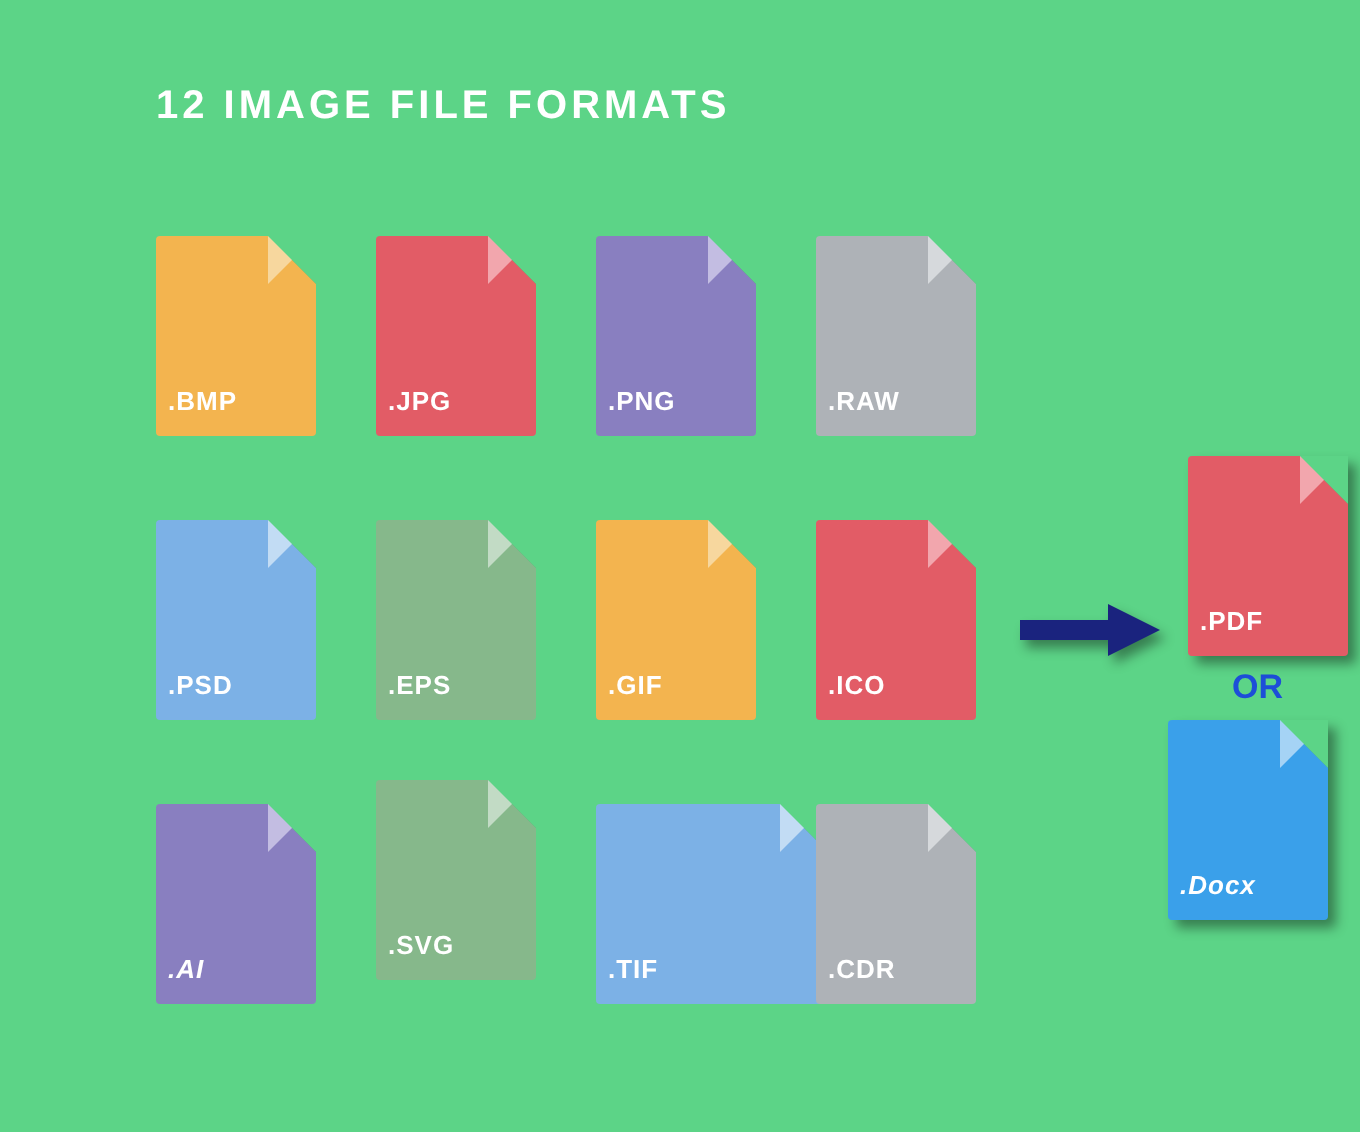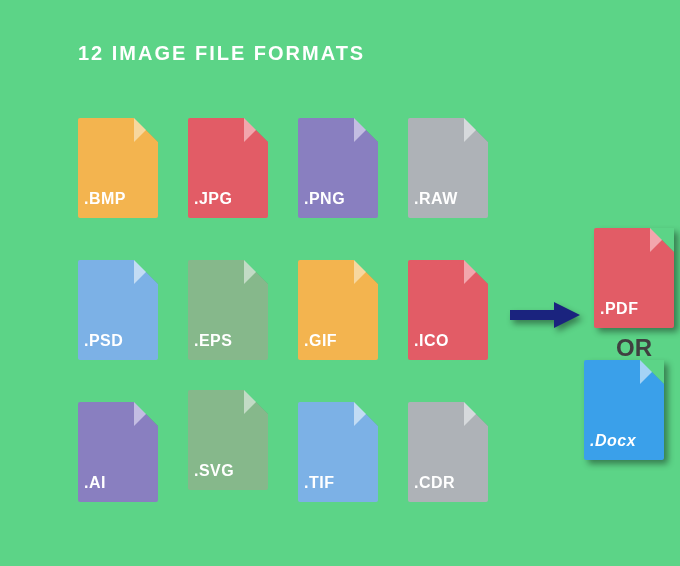--- a/index.html
+++ b/index.html
@@ -54,41 +54,41 @@
     height: 0;
     border-style: solid;
     border-width: 24px 24px 0 0;
   }
   .file-icon .ext {
     position: absolute;
     left: 6px;
     bottom: 10px;
     color: #ffffff;
     font-weight: 700;
-    font-size: 16px;
+    font-size: 13px;
     letter-spacing: 0.5px;
   }
   .drop-shadow {
     filter: drop-shadow(4px 4px 3px rgba(0,0,0,0.4));
   }
   .arrow {
     position: absolute;
     left: 510px;
     top: 302px;
     width: 70px;
     height: 20px;
     filter: drop-shadow(3px 4px 3px rgba(0,0,0,0.4));
   }
   .or-label {
     position: absolute;
     left: 616px;
     top: 334px;
-    color: #404040;
+    color: #1d4ed8;
     font-weight: 700;
-    font-size: 24px;
+    font-size: 17px;
   }
 </style>
 </head>
 <body>
 
 <div class="canvas">
   <div class="title">12 IMAGE FILE FORMATS</div>
 
   <div id="grid-container">
       <div class="file-icon " style="left: 78px; top: 118px;">
@@ -140,35 +140,35 @@
         <div style="position: absolute; top: 0px; right: 0px; width: 0px; height: 0px; border-style: solid; border-width: 0px 24px 24px 0px; border-color: transparent rgb(92, 212, 135) transparent transparent;"></div>
         <div class="ext">.GIF</div>
       </div>
       <div class="file-icon " style="left: 408px; top: 260px;">
         <div class="body" style="background: rgb(226, 92, 102);"></div>
         <div class="shadow-fold" style="border-color: transparent rgba(0, 0, 0, 0.15) transparent transparent;"></div>
         <div class="corner" style="border-color: rgb(242, 166, 173) transparent transparent;"></div>
         <div style="position: absolute; top: 0px; right: 0px; width: 0px; height: 0px; border-style: solid; border-width: 0px 24px 24px 0px; border-color: transparent rgb(92, 212, 135) transparent transparent;"></div>
         <div class="ext">.ICO</div>
       </div>
-      <div class="file-icon " style="left: 78px; top: 402px;">
+      <div class="file-icon " style="left: 78px; top: 402px; font-style: italic;">
         <div class="body" style="background: rgb(137, 127, 192);"></div>
         <div class="shadow-fold" style="border-color: transparent rgba(0, 0, 0, 0.15) transparent transparent;"></div>
         <div class="corner" style="border-color: rgb(195, 189, 226) transparent transparent;"></div>
         <div style="position: absolute; top: 0px; right: 0px; width: 0px; height: 0px; border-style: solid; border-width: 0px 24px 24px 0px; border-color: transparent rgb(92, 212, 135) transparent transparent;"></div>
         <div class="ext">.AI</div>
       </div>
       <div class="file-icon " style="left: 188px; top: 390px;">
         <div class="body" style="background: rgb(134, 184, 139);"></div>
         <div class="shadow-fold" style="border-color: transparent rgba(0, 0, 0, 0.15) transparent transparent;"></div>
         <div class="corner" style="border-color: rgb(194, 219, 197) transparent transparent;"></div>
         <div style="position: absolute; top: 0px; right: 0px; width: 0px; height: 0px; border-style: solid; border-width: 0px 24px 24px 0px; border-color: transparent rgb(92, 212, 135) transparent transparent;"></div>
         <div class="ext">.SVG</div>
       </div>
-      <div class="file-icon " style="left: 298px; top: 402px;">
+      <div class="file-icon " style="left: 298px; top: 402px; padding-left: 36px;">
         <div class="body" style="background: rgb(124, 177, 230);"></div>
         <div class="shadow-fold" style="border-color: transparent rgba(0, 0, 0, 0.15) transparent transparent;"></div>
         <div class="corner" style="border-color: rgb(194, 220, 244) transparent transparent;"></div>
         <div style="position: absolute; top: 0px; right: 0px; width: 0px; height: 0px; border-style: solid; border-width: 0px 24px 24px 0px; border-color: transparent rgb(92, 212, 135) transparent transparent;"></div>
         <div class="ext">.TIF</div>
       </div>
       <div class="file-icon " style="left: 408px; top: 402px; text-decoration: underline;">
         <div class="body" style="background: rgb(174, 178, 183);"></div>
         <div class="shadow-fold" style="border-color: transparent rgba(0, 0, 0, 0.15) transparent transparent;"></div>
         <div class="corner" style="border-color: rgb(214, 217, 220) transparent transparent;"></div>

